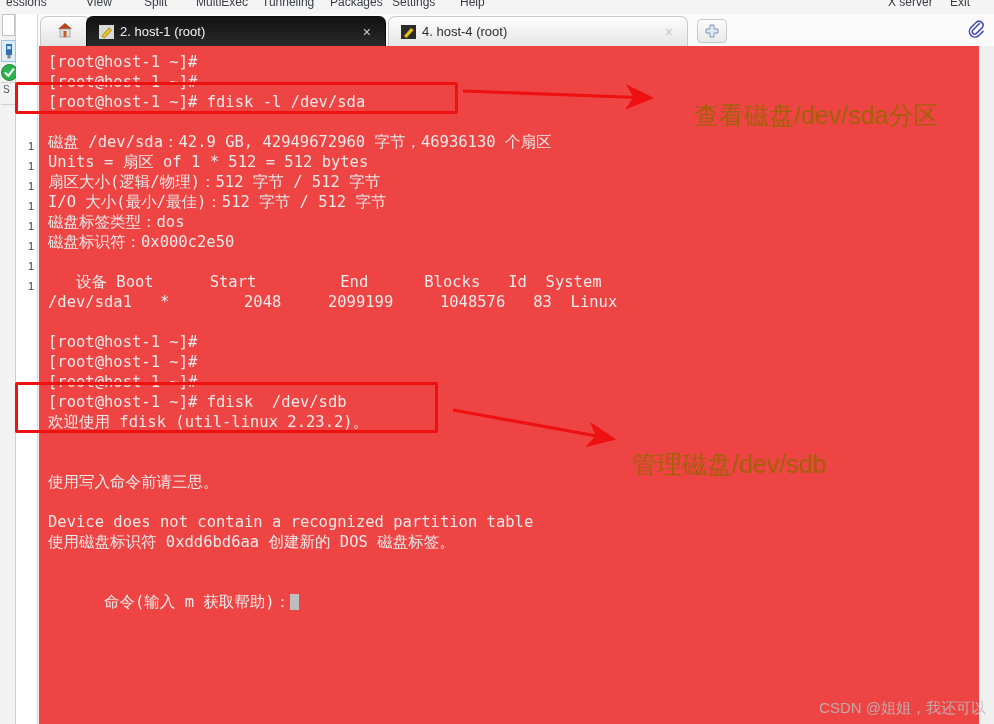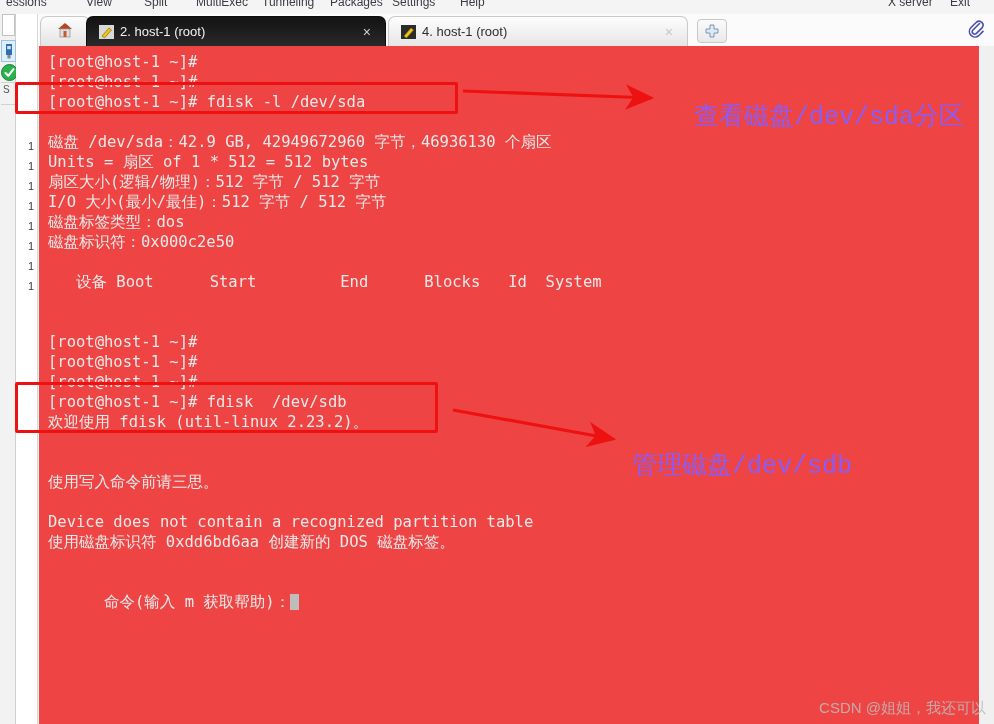--- a/index.html
+++ b/index.html
@@ -76,22 +76,22 @@
                  background:#f0f0f0; }
   .term-line { position:absolute; left:9px; white-space:pre; color:#e9e9e9;
                font-size:15.5px; line-height:20px;
                font-family:"DejaVu Sans Mono", monospace; }
 
   .cursor { display:inline-block; width:9px; height:16px; background:#bdbdbd;
             vertical-align:-3px; }
 
   
   .redbox { position:absolute; border:3px solid #ee1111; border-radius:2px; }
-  .redtext { position:absolute; color:#8b5cf6; white-space:nowrap;
-             font-family:Liberation Mono, monospace; }
+  .redtext { position:absolute; color:#a16207; white-space:nowrap;
+             font-family:Liberation Sans, sans-serif; }
   .arrow-svg { position:absolute; pointer-events:none; }
 
   .watermark { position:absolute; right:8px; bottom:6px; color:#bcbcbc;
                font-size:15px; white-space:nowrap; opacity:.85;
                font-family:"Liberation Sans", sans-serif; }
 </style>
 </head>
 <body>
 
 <div id="app">
@@ -133,21 +133,21 @@
       <span class="tabclose">×</span>
     </div>
 
     <div class="tab inactive">
       <span class="tabicon">
         <svg width="15" height="14" viewBox="0 0 15 14">
           <rect x="0" y="0" width="15" height="14" fill="#2b2b2b"></rect>
           <path d="M3 11 L10 3 L12.5 5 L5.5 13 Z" fill="#f0c419" stroke="#8a6d09" stroke-width="0.7"></path>
         </svg>
       </span>
-      <span class="tablabel">4. host-1 (root)</span>
+      <span class="tablabel">4. host-4 (root)</span>
       <span class="tabclose">×</span>
     </div>
 
     <div class="newtab">
       <svg width="14" height="14" viewBox="0 0 14 14">
         <path d="M5 1 h4 v4 h4 v4 h-4 v4 h-4 v-4 h-4 v-4 h4 z" fill="#dfe8f5" stroke="#7f93b5" stroke-width="1"></path>
       </svg>
     </div>
   </div>
 
@@ -195,20 +195,21 @@
     <div class="term-line" style="top:46px">[root@host-1 ~]# fdisk -l /dev/sda</div>
     <div class="term-line" style="top:66px"></div>
     <div class="term-line" style="top:86px">磁盘 /dev/sda：42.9 GB, 42949672960 字节，46936130 个扇区</div>
     <div class="term-line" style="top:106px">Units = 扇区 of 1 * 512 = 512 bytes</div>
     <div class="term-line" style="top:126px">扇区大小(逻辑/物理)：512 字节 / 512 字节</div>
     <div class="term-line" style="top:146px">I/O 大小(最小/最佳)：512 字节 / 512 字节</div>
     <div class="term-line" style="top:166px">磁盘标签类型：dos</div>
     <div class="term-line" style="top:186px">磁盘标识符：0x000c2e50</div>
     <div class="term-line" style="top:206px"></div>
     <div class="term-line" style="top:226px">   设备 Boot      Start         End      Blocks   Id  System</div>
+    <div class="term-line" style="top:246px">/dev/sda1   *        2048     2099199     1048576   83  Linux</div>
     <div class="term-line" style="top:286px">[root@host-1 ~]#</div>
     <div class="term-line" style="top:306px">[root@host-1 ~]#</div>
     <div class="term-line" style="top:326px">[root@host-1 ~]#</div>
     <div class="term-line" style="top:346px"></div>
     <div class="term-line" style="top:346px">[root@host-1 ~]# fdisk  /dev/sdb</div>
     <div class="term-line" style="top:366px">欢迎使用 fdisk (util-linux 2.23.2)。</div>
     <div class="term-line" style="top:386px"></div>
     <div class="term-line" style="top:426px">使用写入命令前请三思。</div>
     <div class="term-line" style="top:446px"></div>
     <div class="term-line" style="top:466px">Device does not contain a recognized partition table</div>

